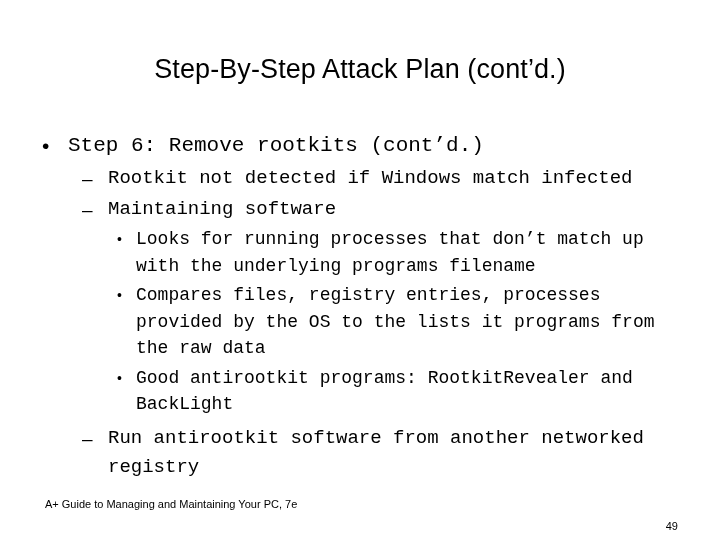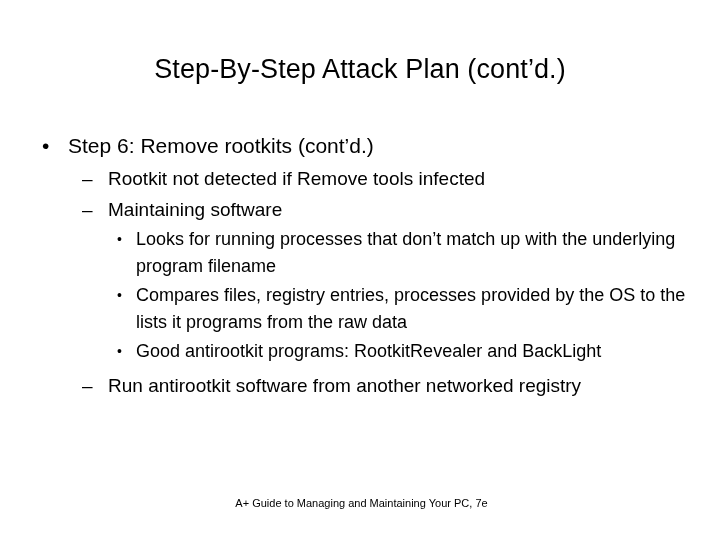--- a/index.html
+++ b/index.html
@@ -105,35 +105,35 @@
     line-height: 26.5px;
   }
   ul.l3group {
     list-style: none;
     margin: 2px 0 6px 0;
     padding: 0 0 0 35px;
   }
 
   .txt {
     display: block;
+    font-family: Liberation Mono, monospace;
   }
 
   
   .footer {
     position: absolute;
     left: 45px;
     right: 42px;
     top: 496px;
     height: 16px;
     display: flex;
     align-items: center;
     justify-content: space-between;
     font-size: 11px;
     line-height: 14px;
-    flex-direction: column;
   }
   .footer-left { white-space: nowrap; }
   .footer-right { white-space: nowrap; margin-top: 44px; }
 </style>
 </head>
 <body>
 
 <div class="slide">
 
   <div class="slide-title">Step-By-Step Attack Plan (cont’d.)</div>
@@ -144,34 +144,34 @@
       <li class="l1">
         <span class="marker">•</span>
         <span class="txt">Step 6: Remove rootkits (cont’d.)</span>
       </li>
 
       <li style="list-style:none;">
         <ul class="lvl l2group">
 
           <li class="l2">
             <span class="marker">–</span>
-            <span class="txt">Rootkit not detected if Remove tools infected</span>
+            <span class="txt">Rootkit not detected if Windows match infected</span>
           </li>
 
           <li class="l2">
             <span class="marker">–</span>
             <span class="txt">Maintaining software</span>
           </li>
 
           <li style="list-style:none;">
             <ul class="lvl l3group">
 
               <li class="l3">
                 <span class="marker">•</span>
-                <span class="txt">Looks for running processes that don’t match up with the underlying program filename</span>
+                <span class="txt">Looks for running processes that don’t match up with the underlying programs filename</span>
               </li>
 
               <li class="l3">
                 <span class="marker">•</span>
                 <span class="txt">Compares files, registry entries, processes provided by the OS to the lists it programs from the raw data</span>
               </li>
 
               <li class="l3">
                 <span class="marker">•</span>
                 <span class="txt">Good antirootkit programs: RootkitRevealer and BackLight</span>

